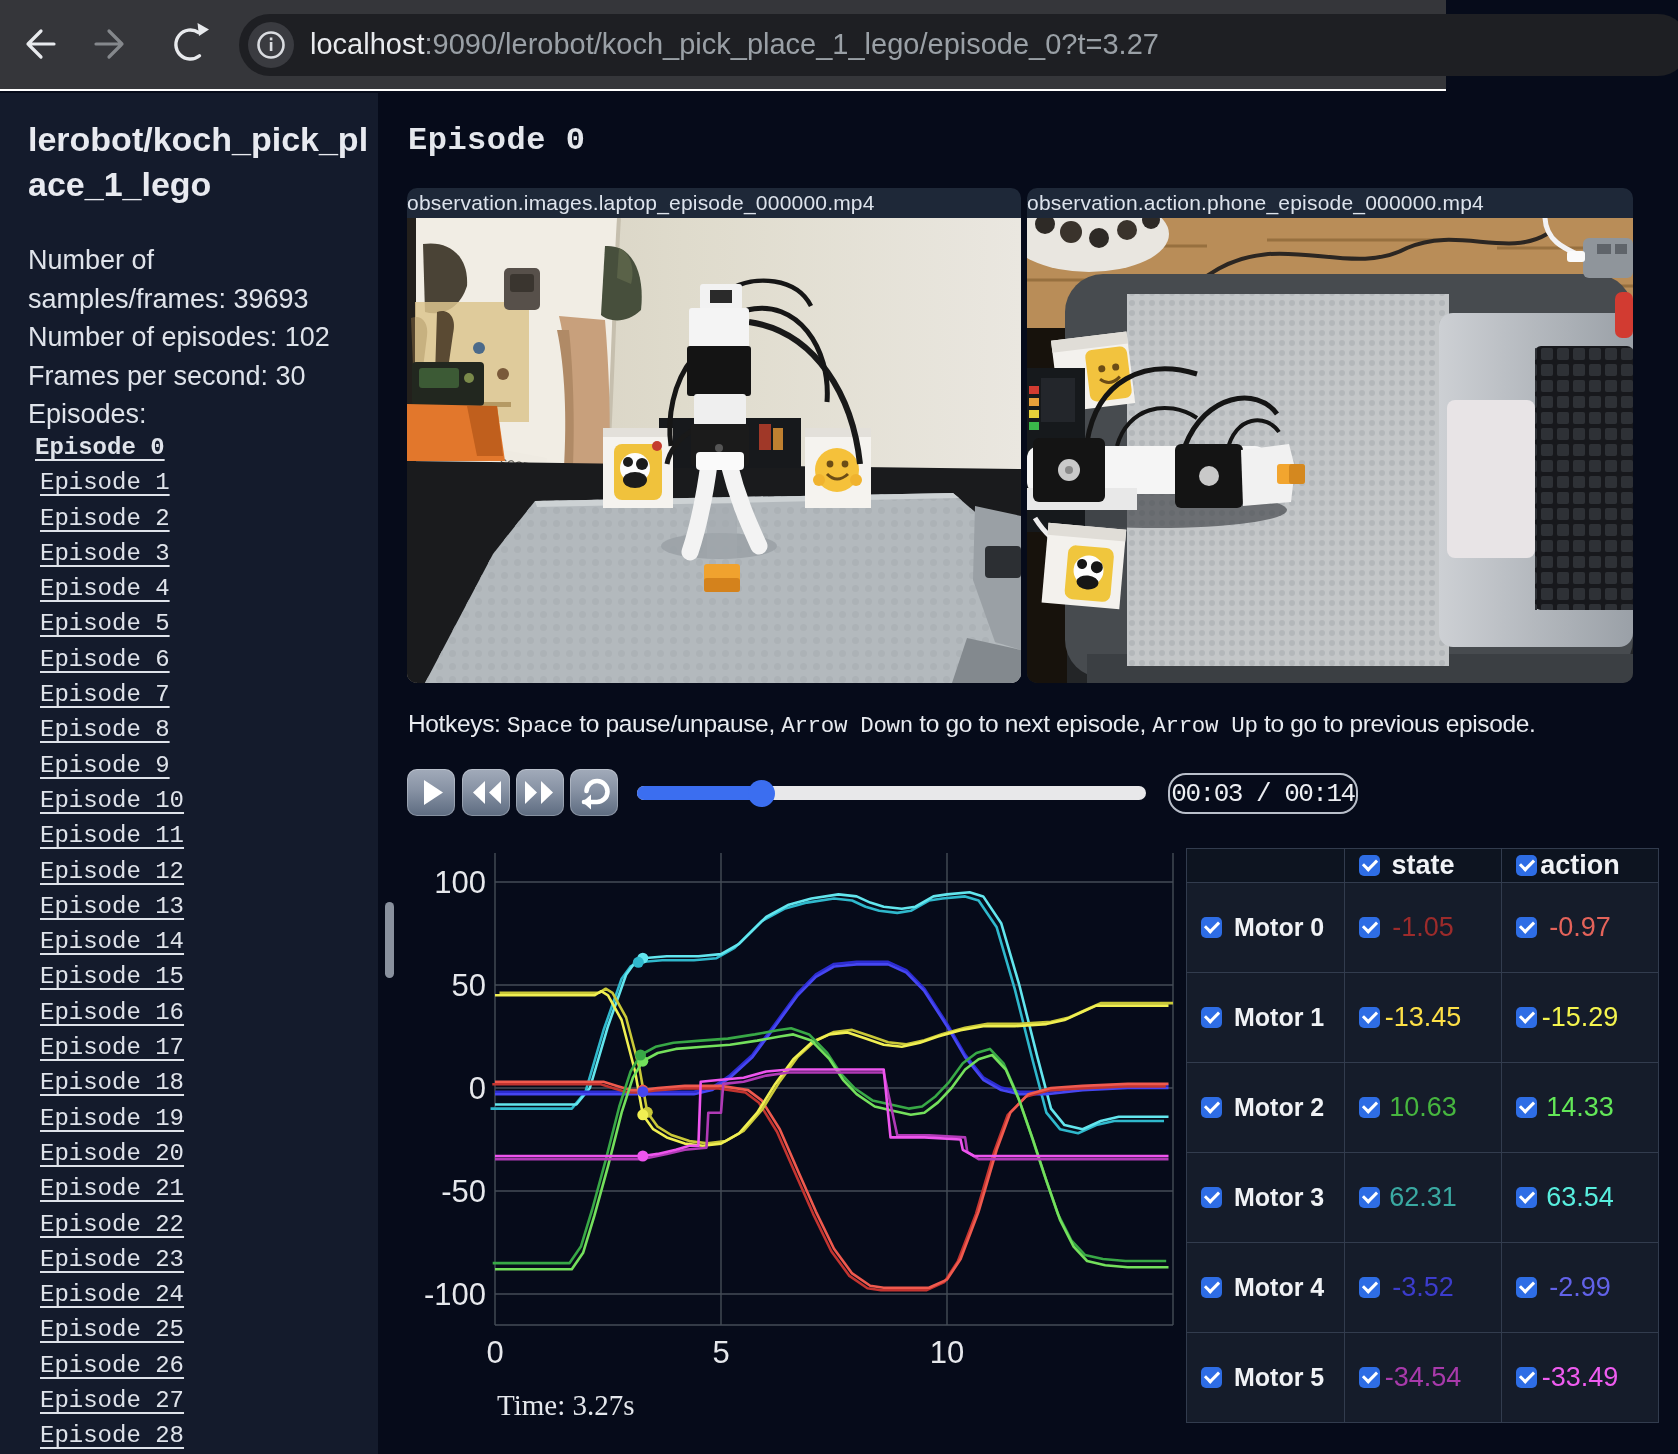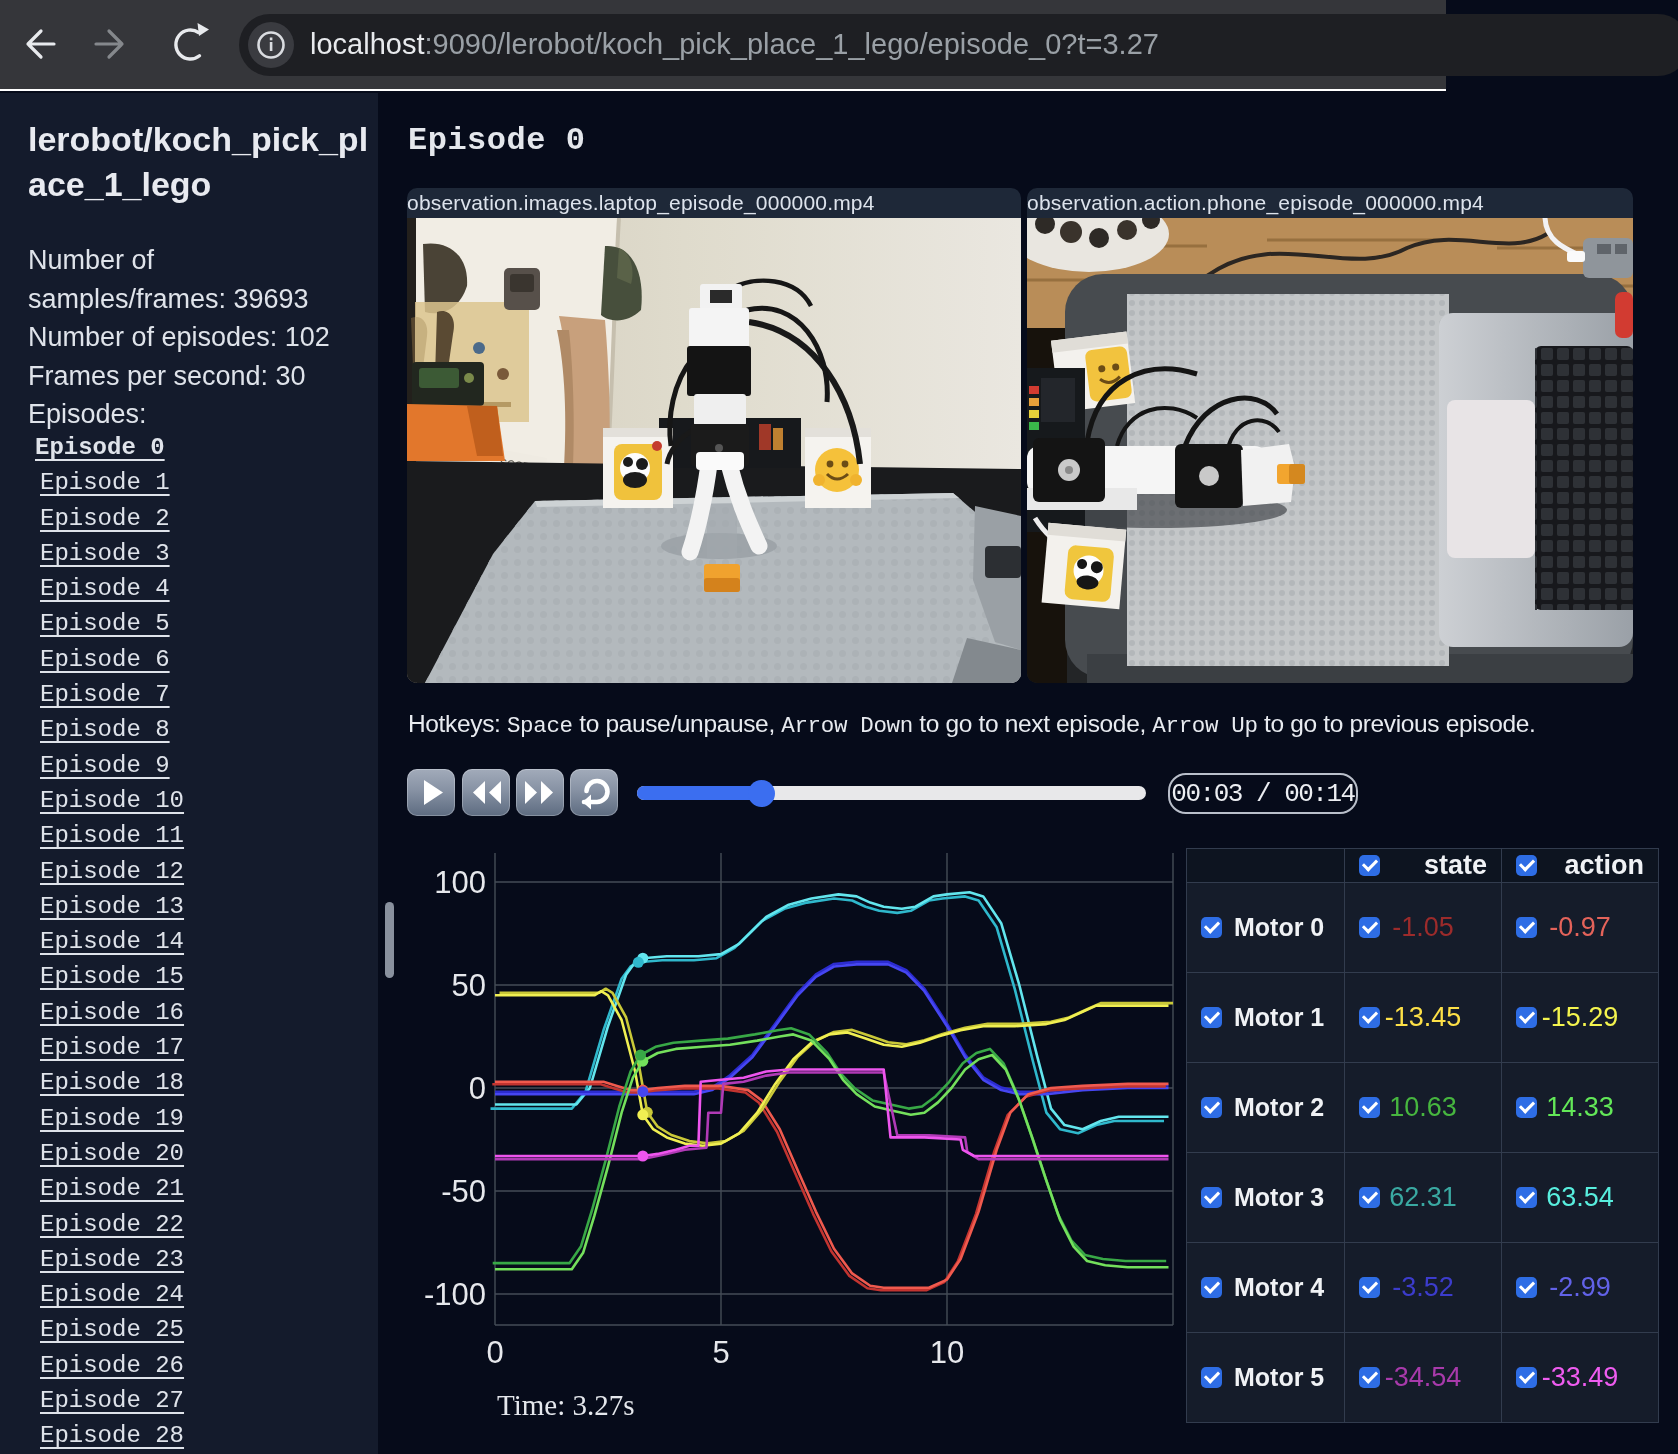--- a/index.html
+++ b/index.html
@@ -23,21 +23,21 @@
 #track{position:absolute;left:637px;top:786px;width:509px;height:14px;border-radius:7px;background:#e8e8ea}
 #trackfill{position:absolute;left:637px;top:786px;width:122px;height:14px;border-radius:7px 0 0 7px;background:#3b6ef0}
 #thumb{position:absolute;left:748px;top:780px;width:27px;height:27px;border-radius:50%;background:#3b6ef0}
 #timepill{position:absolute;left:1168px;top:773px;width:190px;height:41px;border:2px solid #b9bfca;border-radius:18px;color:#eceef2;font-family:"Liberation Mono",monospace;font-size:26px;line-height:38px;text-align:center;letter-spacing:-1.5px}
 #tbl{position:absolute;left:1186px;top:848px;border-collapse:collapse;font-size:25px;color:#f0f2f5}
 #tbl td,#tbl th{border:1px solid #323c4e;padding:0 14px;position:relative}
 #tbl th{height:34px;background:#0d1420;font-weight:bold;font-size:27px}
 #tbl td{height:90px;background:#151c2a}
 #tbl .mot{width:158px;font-weight:bold;font-size:25px}
 #tbl .val{width:157px;text-align:center;font-size:27px}
-#tbl th.val{text-align:right}
+#tbl th.val{text-align:center}
 .cb{display:inline-block;vertical-align:middle;width:21px;height:21px;border-radius:5px;background:#2e6de5;position:relative;margin-right:12px;margin-top:-4px}
 .cbl{position:absolute;left:14px;top:50%;margin-top:-11px}
 .cb:after{content:"";position:absolute;left:4px;top:4px;width:11px;height:6px;border-left:3px solid #fff;border-bottom:3px solid #fff;transform:rotate(-45deg)}
 </style></head>
 <body>
 <div id="chrome">
 <svg width="240" height="91" style="position:absolute;left:0;top:0">
 <path d="M28 44 h26 M28 44 l13,-13 M28 44 l13,13" stroke="#e8eaed" stroke-width="3.2" fill="none" stroke-linecap="round"></path>
 <path d="M122 44 h-26 M122 44 l-13,-13 M122 44 l-13,13" stroke="#85888c" stroke-width="3.2" fill="none" stroke-linecap="round"></path>
 <path d="M198.5 32.5 A14.5 14.5 0 1 0 199.5 55.8" stroke="#e8eaed" stroke-width="3.4" fill="none" stroke-linecap="round"></path>

